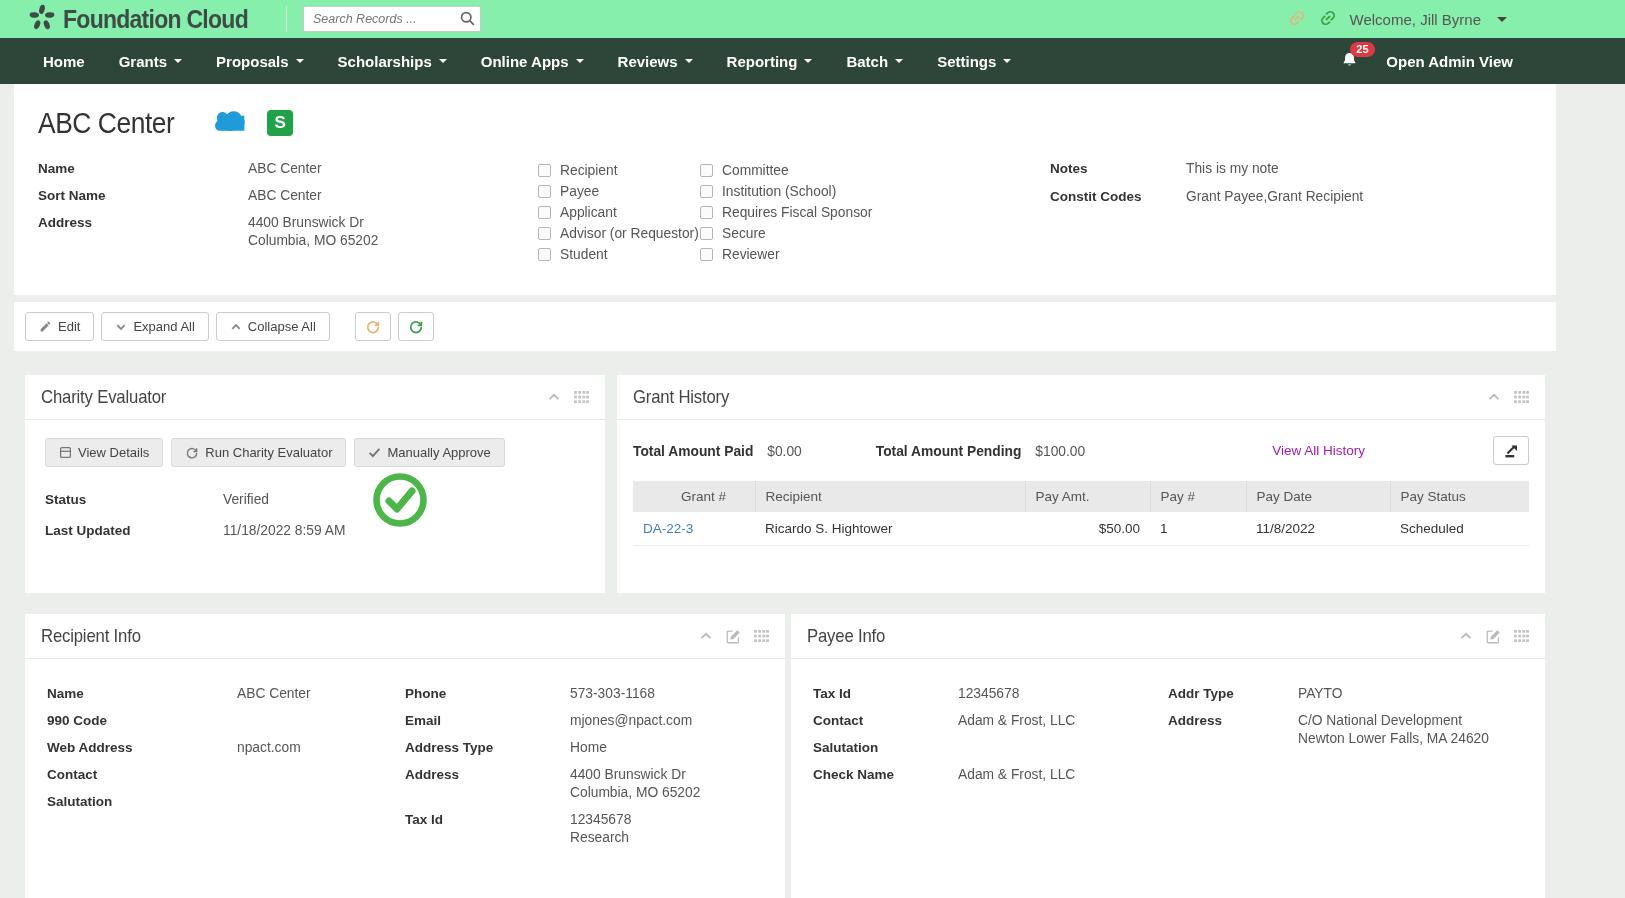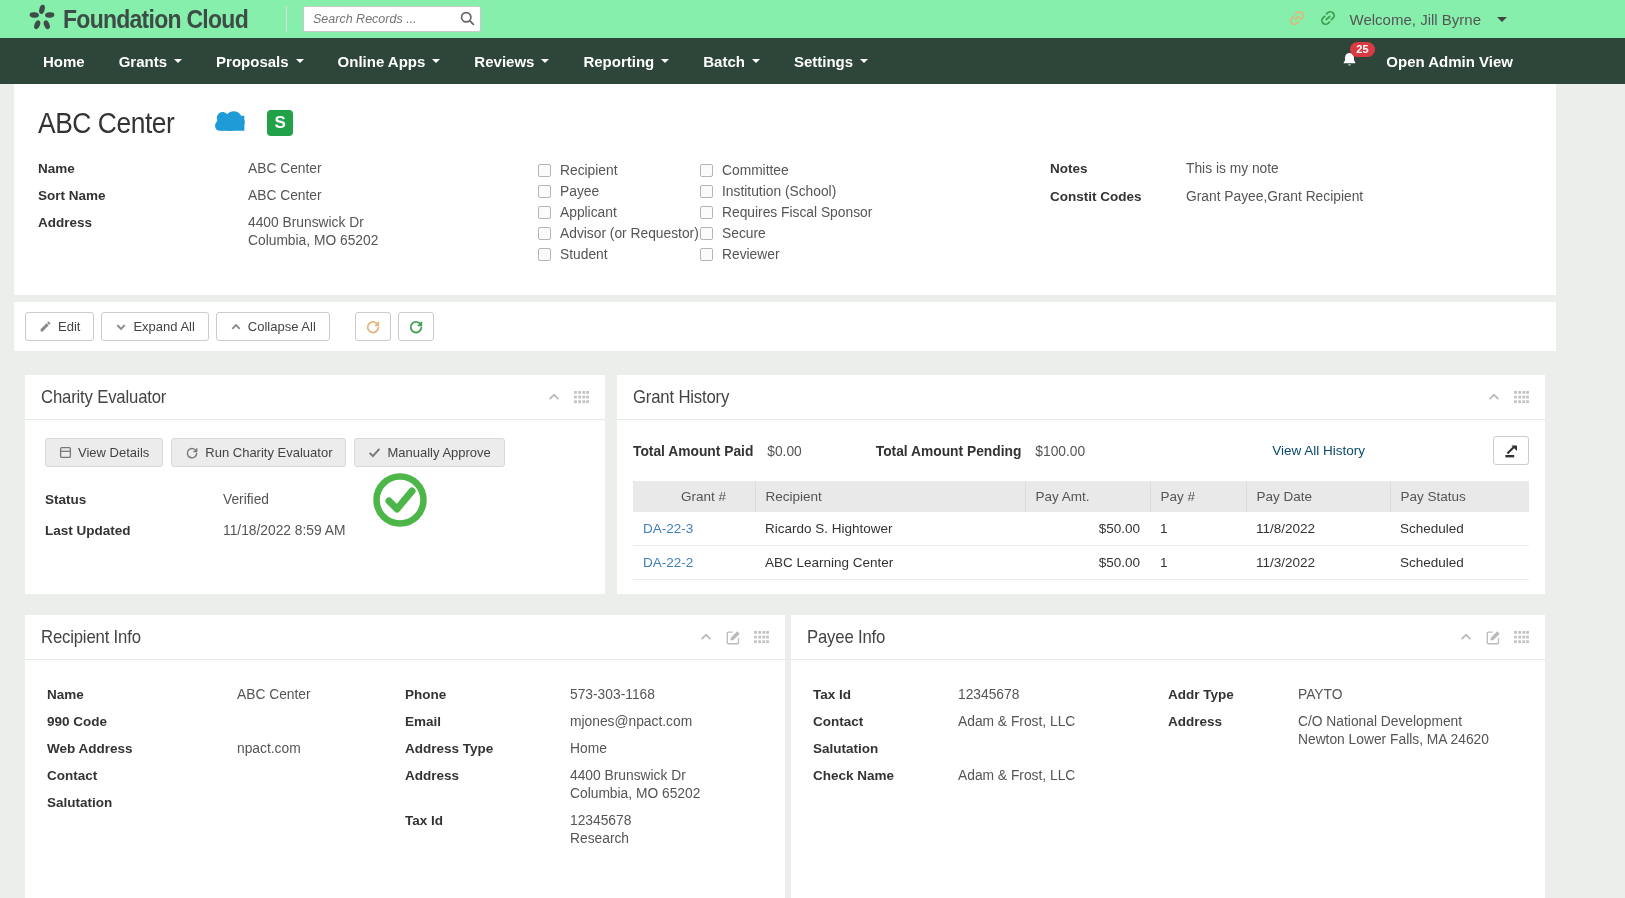--- a/index.html
+++ b/index.html
@@ -87,21 +87,21 @@
   .status-rows { margin-top: 24px; }
   .status-row { display: flex; margin-bottom: 13px; line-height: 18px; }
   .status-row .field-label { width: 178px; }
   .charity-check { position: absolute; left: 348px; top: 98px; }
 
   
   .gh-totals { display: flex; align-items: center; padding: 16px 16px 12px; }
   .total-label { font-weight: 700; color: #333; font-size: 13.8px; }
   .total-value { color: #555; margin-left: 10px; font-size: 13.8px; }
   .pending-group { margin-left: 74px; }
-  .view-all { margin-left: auto; margin-right: 128px; color: #0c4a6e; font-size: 13.5px; cursor: pointer; text-decoration: none; }
+  .view-all { margin-left: auto; margin-right: 128px; color: #a21caf; font-size: 13.5px; cursor: pointer; text-decoration: none; }
   .export-btn { margin-right: 0; }
   .gh-table-wrap { padding: 4px 16px 14px; }
   table.gh-table { width: 100%; border-collapse: collapse; font-size: 13.5px; }
   .gh-table th { background: #e9e9e9; color: #555; font-weight: 400; text-align: left; padding: 8px 10px; border-left: 1px solid #dcdcdc; }
   .gh-table th:first-child { border-left: none; padding-left: 48px; }
   .gh-table td { padding: 9px 10px; border-bottom: 1px solid #ececec; color: #333; }
   .gh-table td.amt { text-align: right; }
   .gh-table a { color: #4180b8; text-decoration: none; cursor: pointer; }
 
   
@@ -172,20 +172,24 @@
         </div>
       <div class="nav-item">
           <span>Grants</span>
           <span class="nav-caret"></span>
         </div>
       <div class="nav-item">
           <span>Proposals</span>
           <span class="nav-caret"></span>
         </div>
       <div class="nav-item">
+          <span>Scholarships</span>
+          <span class="nav-caret"></span>
+        </div>
+      <div class="nav-item">
           <span>Online Apps</span>
           <span class="nav-caret"></span>
         </div>
       <div class="nav-item">
           <span>Reviews</span>
           <span class="nav-caret"></span>
         </div>
       <div class="nav-item">
           <span>Reporting</span>
           <span class="nav-caret"></span>
@@ -472,28 +476,20 @@
             </thead>
             <tbody>
               <tr>
                 <td><a>DA-22-3</a></td>
                 <td>Ricardo S. Hightower</td>
                 <td class="amt">$50.00</td>
                 <td>1</td>
                 <td>11/8/2022</td>
                 <td>Scheduled</td>
               </tr>
-              <tr>
-                <td><a>DA-22-2</a></td>
-                <td>ABC Learning Center</td>
-                <td class="amt">$50.00</td>
-                <td>1</td>
-                <td>11/3/2022</td>
-                <td>Scheduled</td>
-              </tr>
             </tbody>
           </table>
         </div>
       </section>
     </div>
 
     <div class="panel-row row2">
 
       <section class="panel panel-recipient">
         <div class="panel-header">

